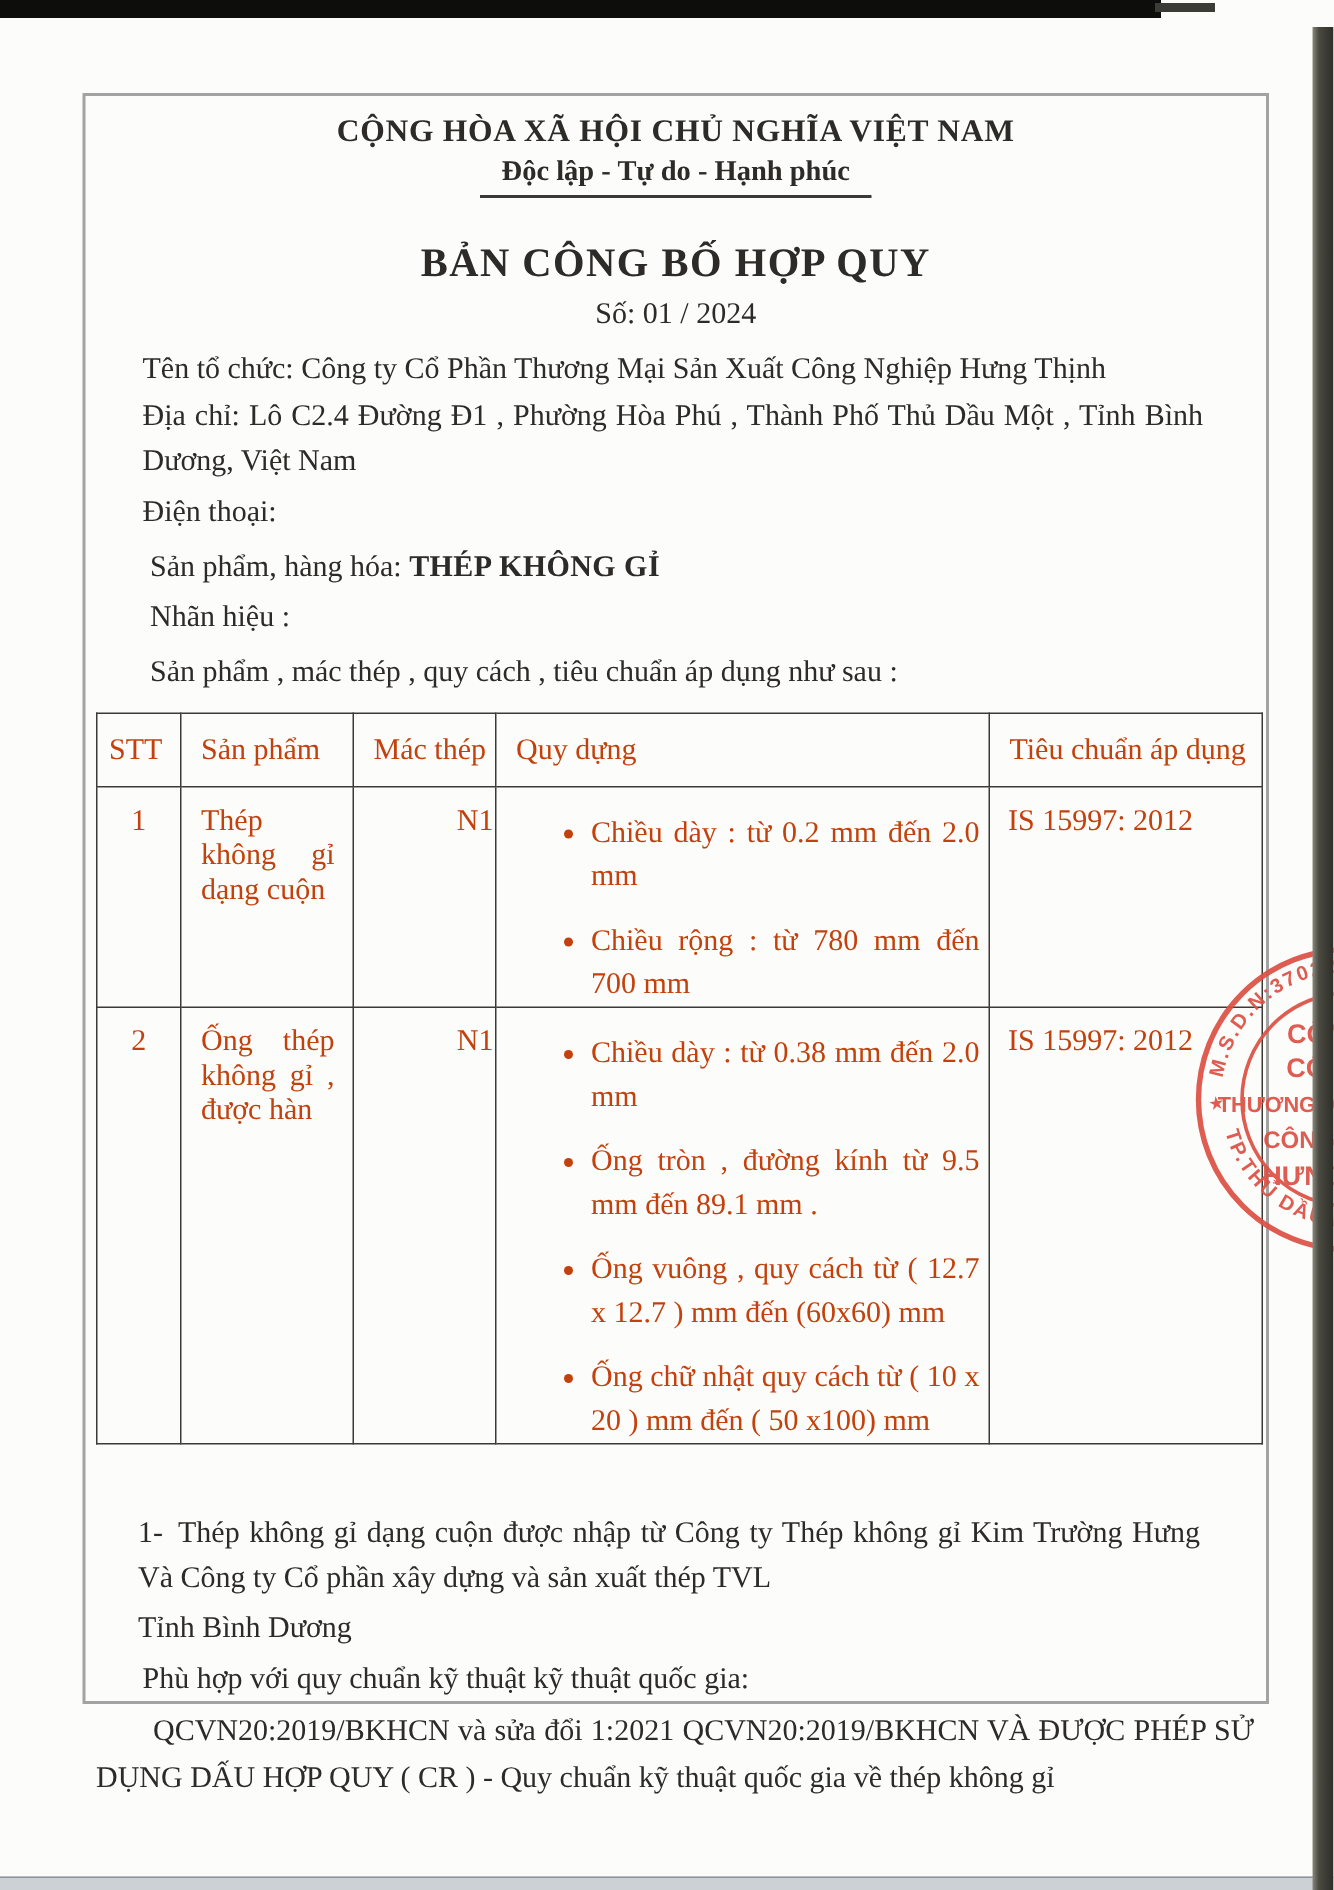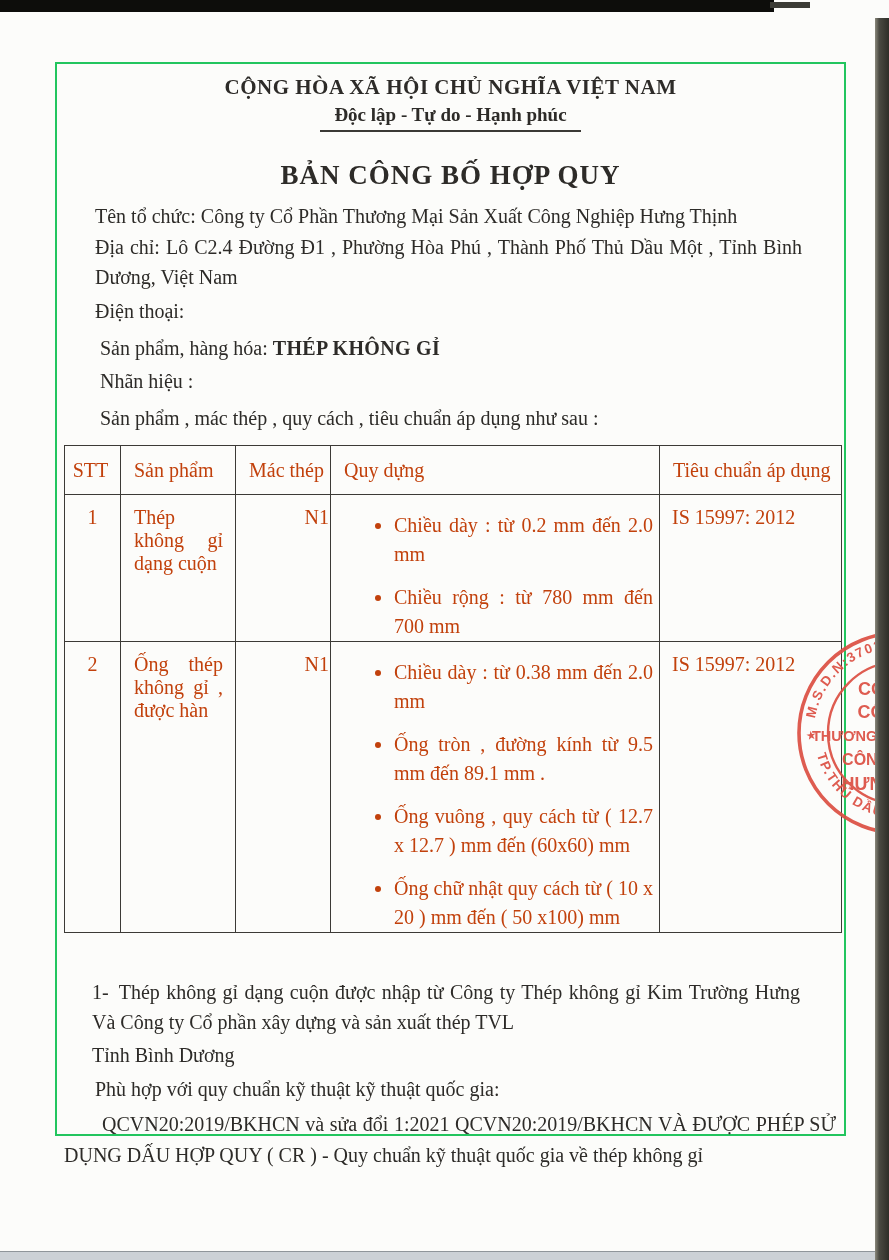--- a/index.html
+++ b/index.html
@@ -14,21 +14,21 @@
   .scan-top-band   { position:absolute; left:0; top:0; width:774px; height:12px; background:#0d0d0b; z-index:20; }
   .scan-top-tail   { position:absolute; left:770px; top:2px; width:40px; height:6px; background:#3c3c36; z-index:20; }
   .scan-right-band { position:absolute; right:0; top:18px; width:14px; height:1242px;
                      background:linear-gradient(to right,#8a887c 0%, #4a4a42 30%, #2e2e28 100%); z-index:40; }
   .scan-bottom-band{ position:absolute; left:0; bottom:0; width:889px; height:8px;
                      background:#ccd1d6; border-top:1px solid #8f959a; z-index:35; }
 
   
   .page-box {
     position:absolute; left:55px; top:62px; width:791px; height:1074px;
-    border:2px solid #22c55e; box-sizing:border-box; background:transparent;
+    border:2px solid #a3a3a3; box-sizing:border-box; background:transparent;
   }
 
   .doc-header { margin:11px 0 0 0; text-align:center; font-weight:bold; font-size:21px; letter-spacing:.5px; }
   .doc-motto  { margin:4px 0 0 0; text-align:center; font-weight:bold; font-size:19px; }
   .doc-motto span { display:inline-block; border-bottom:2px solid #3b3935; padding:0 14px 4px 14px; }
   .doc-title  { margin:28px 0 0 0; text-align:center; font-weight:bold; font-size:27px; letter-spacing:1px; }
   .doc-number { margin:7px 0 0 0; text-align:center; font-size:20px; }
 
   .para { font-size:20px; line-height:30px; margin:0 42px 0 38px; text-align:justify; }
   .p-org     { margin-top:10px; }
@@ -81,20 +81,21 @@
 <div class="scan-top-tail"></div>
 
 <div class="page-box">
 
   <div class="doc-header">CỘNG HÒA XÃ HỘI CHỦ NGHĨA VIỆT NAM</div>
   <div class="doc-motto">
     <span>Độc lập - Tự do - Hạnh phúc</span>
   </div>
 
   <div class="doc-title">BẢN CÔNG BỐ HỢP QUY</div>
+  <div class="doc-number">Số: 01 / 2024</div>
 
   <p class="para p-org">Tên tổ chức: Công ty Cổ Phần Thương Mại Sản Xuất Công Nghiệp Hưng Thịnh</p>
   <p class="para p-addr">Địa chỉ: Lô C2.4 Đường Đ1 , Phường Hòa Phú , Thành Phố Thủ Dầu Một , Tỉnh Bình Dương, Việt Nam</p>
   <p class="para p-phone">Điện thoại:</p>
   <p class="para p-product"><span>Sản phẩm, hàng hóa: </span><b>THÉP KHÔNG GỈ</b></p>
   <p class="para p-brand">Nhãn hiệu :</p>
   <p class="para p-intro">Sản phẩm , mác thép , quy cách , tiêu chuẩn áp dụng như sau :</p>
 
   <table class="spec-table">
     <colgroup>

